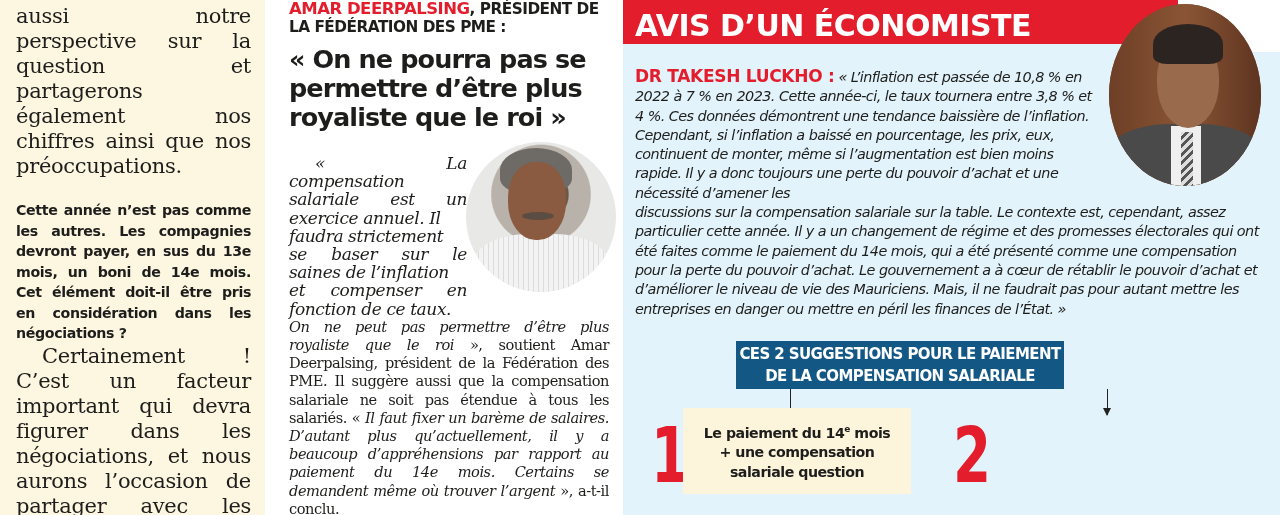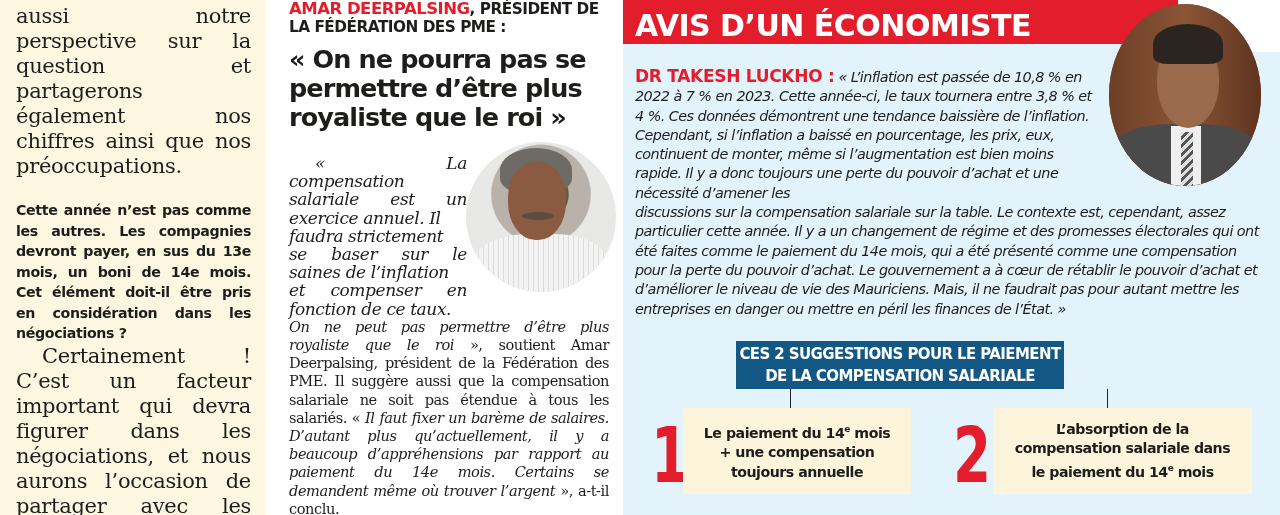--- a/index.html
+++ b/index.html
@@ -159,25 +159,18 @@
   </div>
 
   <div class="arrow" style="left:167px; top:389px; height:26px;"></div>
   <div class="arrow" style="left:484px; top:389px; height:26px;"></div>
 
   <div class="num" style="left:28px; top:418px;">1</div>
   <div class="sugg-box" style="left:60px; top:408px; width:228px; height:86px;">
     <div>
       <div><span>Le paiement du 14</span><sup>e</sup><span> mois</span></div>
       <div>+ une compensation</div>
-      <div>toujours annuelle</div>
+      <div>salariale question</div>
     </div>
   </div>
 
   <div class="num" style="left:330px; top:418px;">2</div>
-  <div class="sugg-box" style="left:370px; top:408px; width:259px; height:86px;">
-    <div>
-      <div>L’absorption de la</div>
-      <div>compensation salariale dans</div>
-      <div><span>le paiement du 14</span><sup>e</sup><span> mois</span></div>
-    </div>
-  </div>
 </div>
 
 </body></html>

